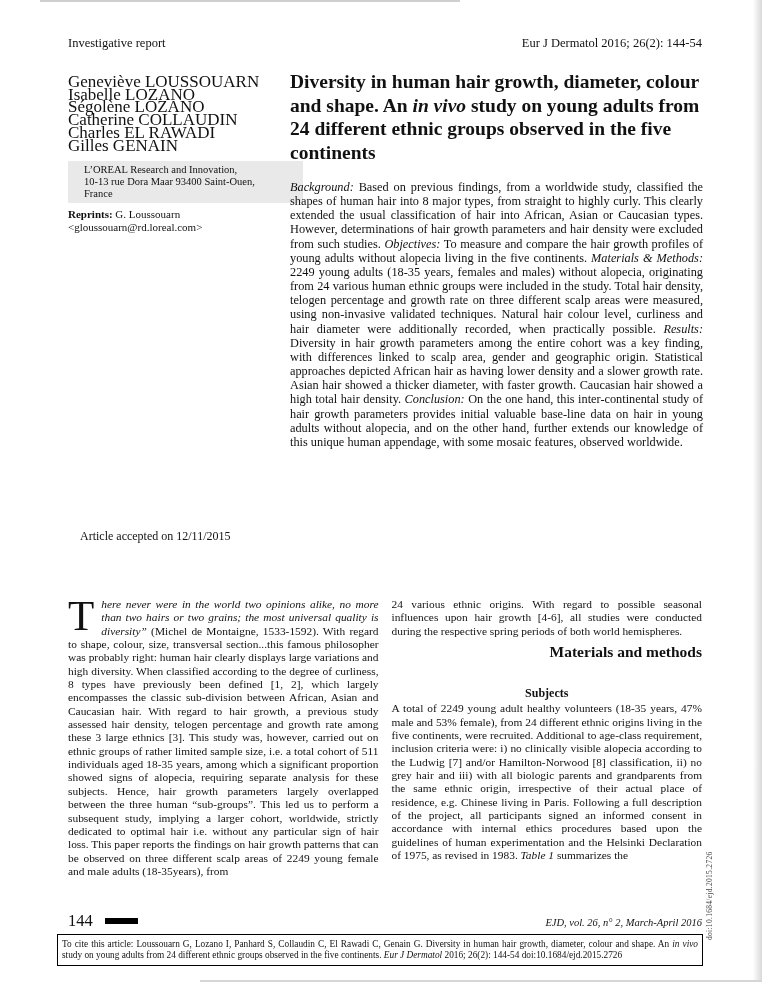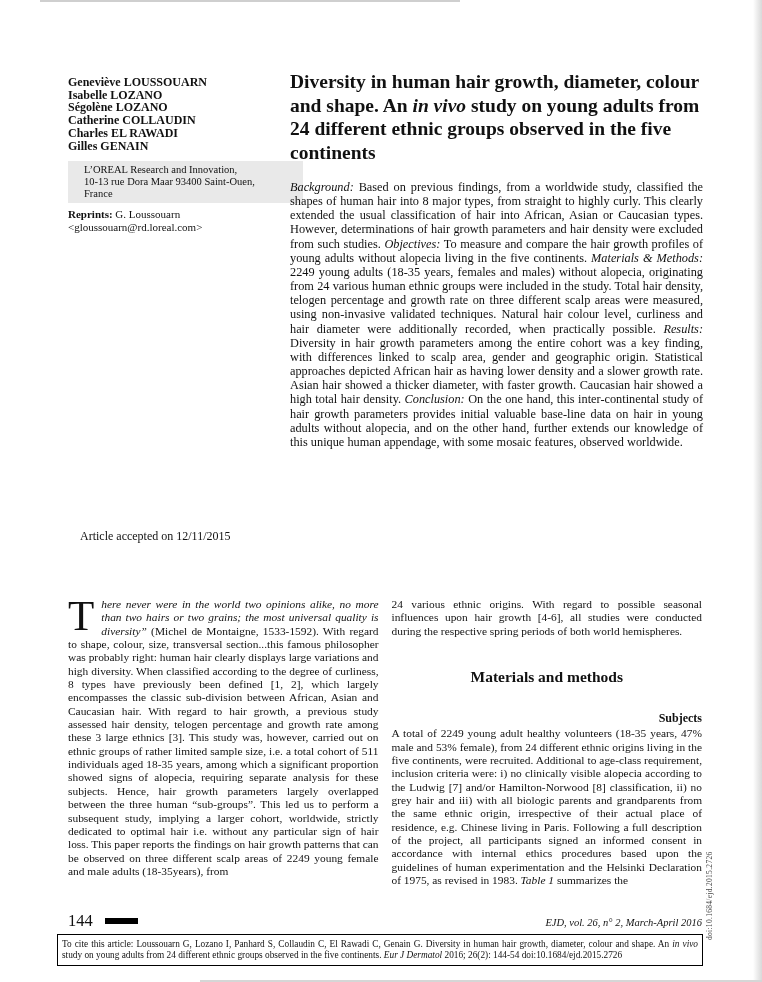--- a/index.html
+++ b/index.html
@@ -18,21 +18,21 @@
     background:linear-gradient(to right,#ffffff,#d9d9d9); }
   .edge-top { position:absolute; top:0; left:40px; width:420px; height:2px; background:#cfcfcf; }
   .edge-bottom { position:absolute; bottom:0; left:200px; right:0; height:2px; background:#d6d6d6; }
 
   
   .header { position:absolute; top:36px; left:68px; width:634px;
     display:flex; justify-content:space-between; font-size:12.5px; }
 
   
   .authors { position:absolute; top:76px; left:68px; width:215px;
-    font-weight:bold; font-size:12px; line-height:12.7px; }
+    font-weight:normal; font-size:17px; line-height:12.7px; }
   .affil { position:absolute; top:161px; left:68px; width:203px;
     background:#e9e9e9; font-size:10.5px; line-height:12px; padding:3px 16px; }
   .reprints { position:absolute; top:208px; left:68px; width:215px;
     font-size:11px; line-height:12.5px; }
   .reprints b { font-weight:bold; }
   .accepted { position:absolute; top:529px; left:80px; font-size:12px; }
 
   
   .title { position:absolute; top:70px; left:290px; width:413px;
     font-size:19.5px; font-weight:bold; line-height:23.5px; }
@@ -40,22 +40,22 @@
     font-size:12.3px; line-height:14.15px; text-align:justify; }
   .keywords { position:absolute; top:528px; left:290px; width:413px; font-size:12.3px; }
   .keywords b { font-weight:bold; }
   .it { font-style:italic; }
 
   
   .columns { position:absolute; top:598px; left:68px; width:634px;
     display:flex; gap:13px; font-size:11.4px; line-height:13.35px; text-align:justify; }
   .col { width:311px; }
   .dropcap { float:left; font-size:43px; line-height:33px; padding:1px 7px 0 0; }
-  .sec-heading { font-weight:bold; font-size:15.5px; line-height:18px; margin-top:30px; text-align:center; }
-  .sub-heading { font-weight:bold; font-size:12px; margin-top:26px; text-align:right; }
+  .sec-heading { font-weight:bold; font-size:15.5px; line-height:18px; margin-top:5px; text-align:right; }
+  .sub-heading { font-weight:bold; font-size:12px; margin-top:26px; text-align:center; }
   .col p { margin:0; }
   .col .p2 { margin-top:2px; }
 
   
   .pagenum { position:absolute; top:911px; left:68px; font-size:16.5px; }
   .pagenum-bar { display:inline-block; width:33px; height:6px; background:#000;
     margin-left:12px; vertical-align:2px; }
   .issue { position:absolute; top:917px; left:290px; width:412px;
     text-align:right; font-style:italic; font-size:10.5px; }
   .citebox { position:absolute; top:934px; left:57px; width:636px;
@@ -66,20 +66,24 @@
 </style>
 </head>
 <body>
 
 <div class="page">
 
   <div class="edge-top"></div>
   <div class="edge-right"></div>
   <div class="edge-bottom"></div>
 
+  <div class="header">
+    <span>Investigative report</span>
+    <span>Eur J Dermatol 2016; 26(2): 144-54</span>
+  </div>
 
   <div class="authors">
     <div>Geneviève LOUSSOUARN</div>
     <div>Isabelle LOZANO</div>
     <div>Ségolène LOZANO</div>
     <div>Catherine COLLAUDIN</div>
     <div>Charles EL RAWADI</div>
     <div>Gilles GENAIN</div>
   </div>
 

